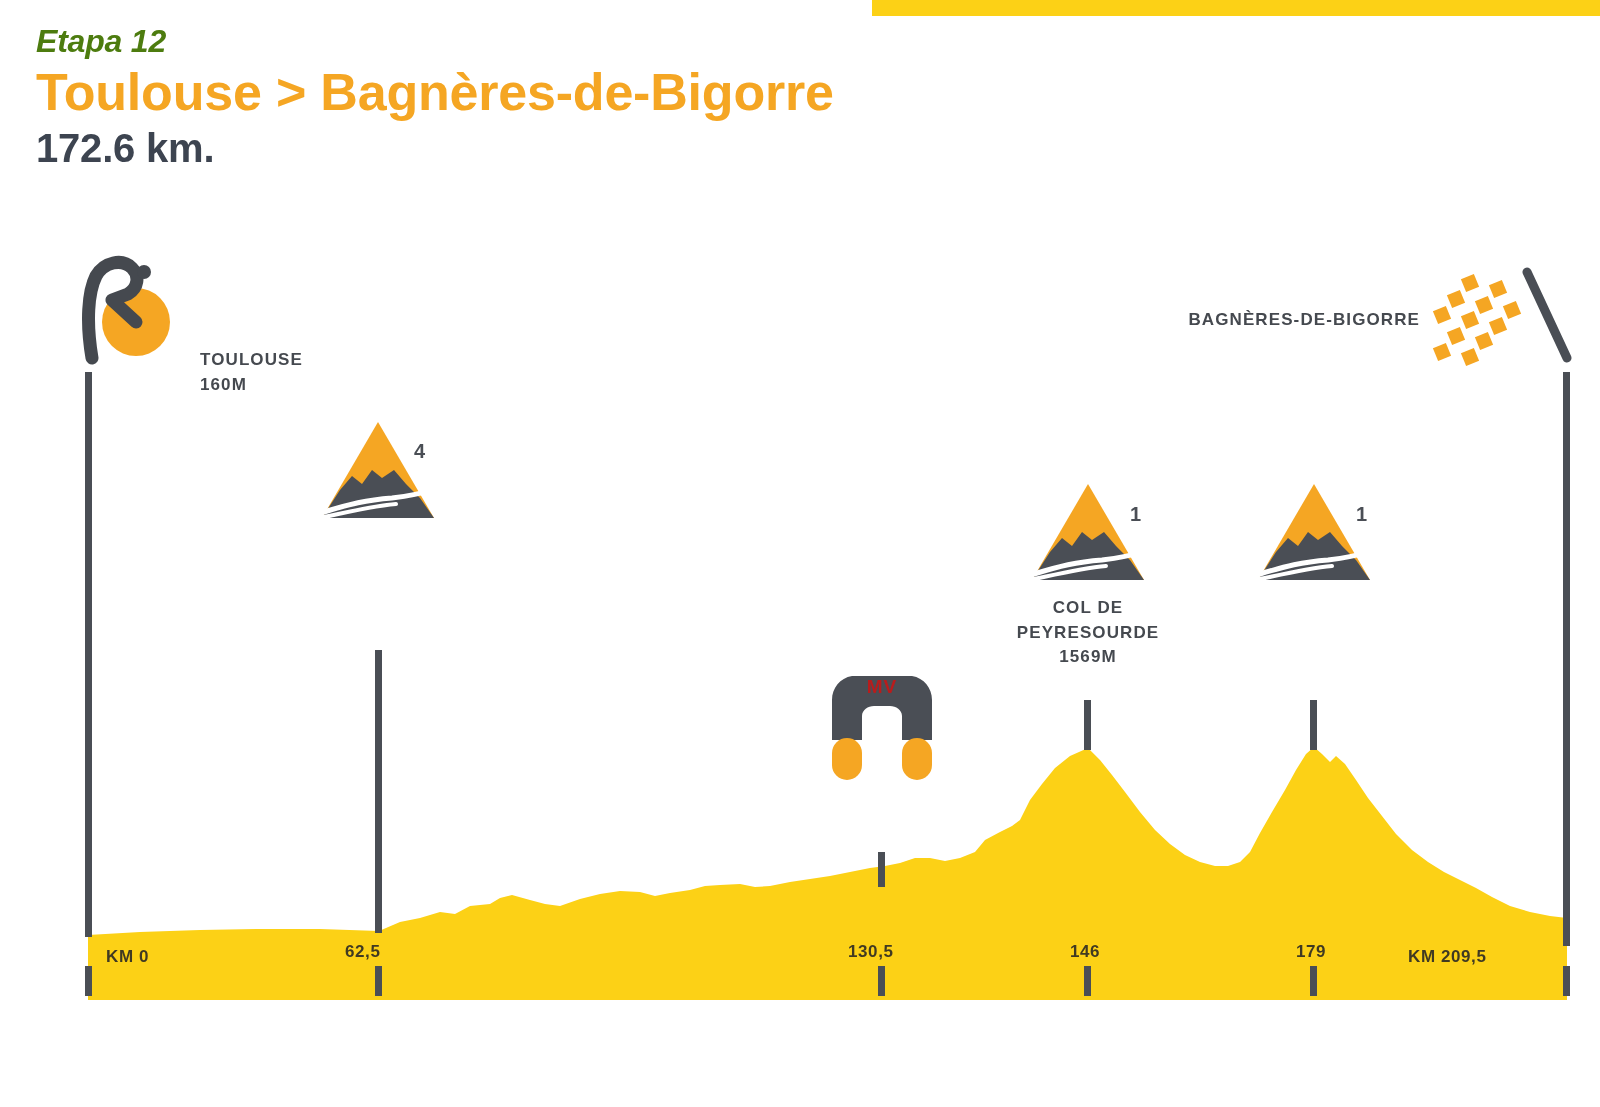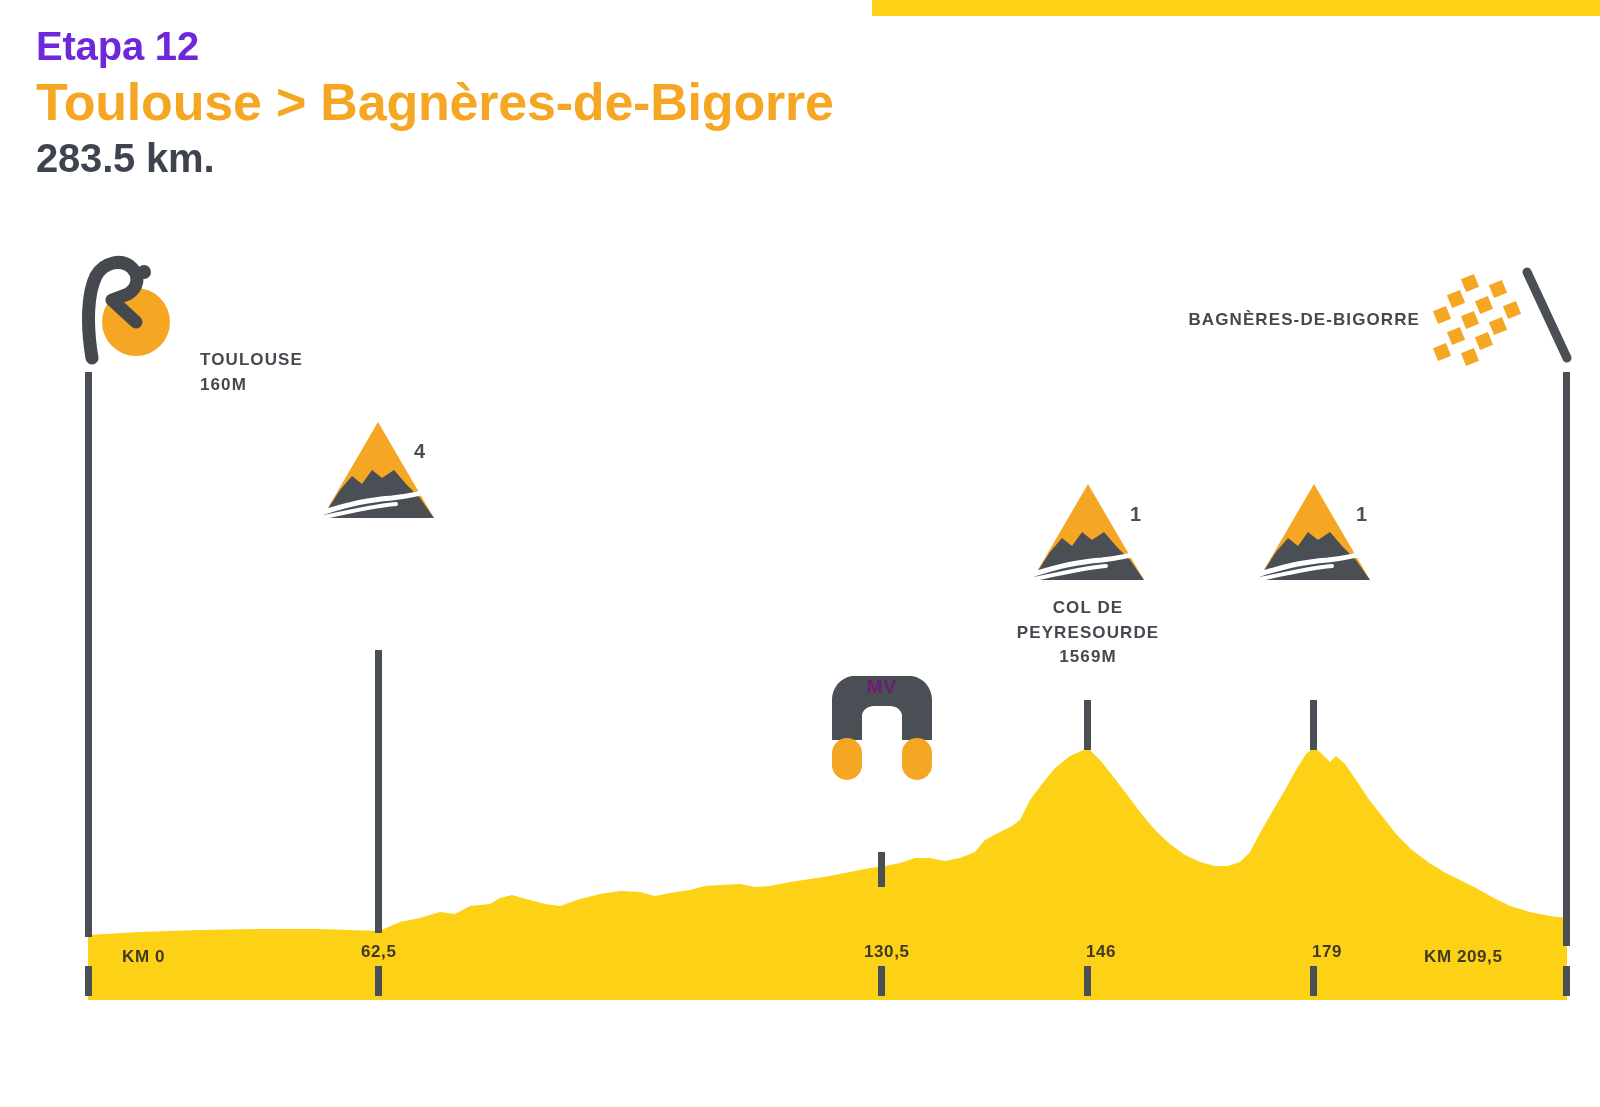--- a/index.html
+++ b/index.html
@@ -26,25 +26,26 @@
   }
 
   
   #header {
     position: absolute;
     left: 36px;
     top: 22px;
     width: 1100px;
   }
   #stage-label {
-    font-size: 40px;
-    font-weight: bold;
-    color: #6d28d9;
+    font-size: 32px;
+    font-weight: bold;
+    color: #4d7c0f;
     line-height: 1.22;
     letter-spacing: -0.2px;
+    font-style: italic;
   }
   #route-title {
     font-size: 52px;
     font-weight: bold;
     color: #f5a623;
     line-height: 1.22;
     letter-spacing: -0.2px;
   }
   #distance-label {
     font-size: 40px;
@@ -82,34 +83,33 @@
   }
   .marker-label .alt { display: block; }
 
   .axis-label {
     position: absolute;
     color: #403a22;
     font-size: 17px;
     font-weight: bold;
     letter-spacing: 0.6px;
     white-space: nowrap;
-    margin-left: 16px;
   }
 
   .icon-box { position: absolute; }
 </style>
 </head>
 <body>
 
 <div id="top-bar"></div>
 
 <div id="header">
   <div id="stage-label">Etapa 12</div>
   <div id="route-title">Toulouse &gt; Bagnères-de-Bigorre</div>
-  <div id="distance-label">283.5 km.</div>
+  <div id="distance-label">172.6 km.</div>
 </div>
 
 <div id="profile">
 
   <svg id="profile-svg" width="1600" height="1107" viewBox="0 0 1600 1107">
 
     <rect x="88" y="935" width="1479" height="65" fill="#fcd116"></rect>
 
     <path id="terrain-path" fill="#fcd116" d="M 88,935 L 140,932 L 200,930 L 260,929 L 320,929 L 379,931 L 400,922 L 420,918 L 440,912 L 455,914 L 470,906 L 490,904 L 500,898 L 512,895 L 530,900 L 545,904 L 560,906 L 580,899 L 600,894 L 620,891 L 640,892 L 655,896 L 670,893 L 690,890 L 705,886 L 720,885 L 740,884 L 755,887 L 770,886 L 790,882 L 810,879 L 830,876 L 850,872 L 870,868 L 885,866 L 900,863 L 915,858 L 930,858 L 945,861 L 960,858 L 975,852 L 985,840 L 1000,832 L 1012,826 L 1020,820 L 1030,800 L 1042,784 L 1055,768 L 1070,756 L 1088,748 L 1100,760 L 1112,775 L 1125,792 L 1140,812 L 1155,830 L 1170,844 L 1185,855 L 1200,862 L 1215,866 L 1228,866 L 1240,862 L 1250,852 L 1260,833 L 1272,812 L 1285,790 L 1296,770 L 1306,754 L 1314,747 L 1322,754 L 1330,762 L 1336,756 L 1345,764 L 1356,780 L 1368,798 L 1382,816 L 1396,834 L 1412,850 L 1428,862 L 1444,872 L 1460,880 L 1476,888 L 1492,897 L 1510,906 L 1530,912 L 1550,916 L 1567,918 L 1567,1000 L 88,1000 Z"></path>
 
@@ -183,21 +183,21 @@
       <path d="M 832,700 C 832,688 840,678 852,676 L 912,676
                C 924,678 932,688 932,700 L 932,740
                L 902,740 L 902,716 C 902,710 896,706 890,706
                L 874,706 C 868,706 862,710 862,716 L 862,740 L 832,740 Z" fill="#4a4e55"></path>
       <rect x="832" y="738" width="30" height="42" rx="15" fill="#f5a623"></rect>
       <rect x="902" y="738" width="30" height="42" rx="15" fill="#f5a623"></rect>
     </g>
   </svg>
 
   <div class="icon-box" style="left:832px; top:676px; width:100px; text-align:center;
-       font-size:19px; font-weight:bold; color:#701a75; letter-spacing:1px;">MV</div>
+       font-size:19px; font-weight:bold; color:#b91c1c; letter-spacing:1px;">MV</div>
 
   <div class="icon-box" style="left:414px; top:440px; font-size:20px; font-weight:bold; color:#4a4e55;">4</div>
   <div class="icon-box" style="left:1130px; top:503px; font-size:20px; font-weight:bold; color:#4a4e55;">1</div>
   <div class="icon-box" style="left:1356px; top:503px; font-size:20px; font-weight:bold; color:#4a4e55;">1</div>
 
   <div class="marker-label" style="left:200px; top:308px; text-align:left;margin-top:40px;">
     <span>TOULOUSE</span>
     <span class="alt">160M</span>
   </div>
 

